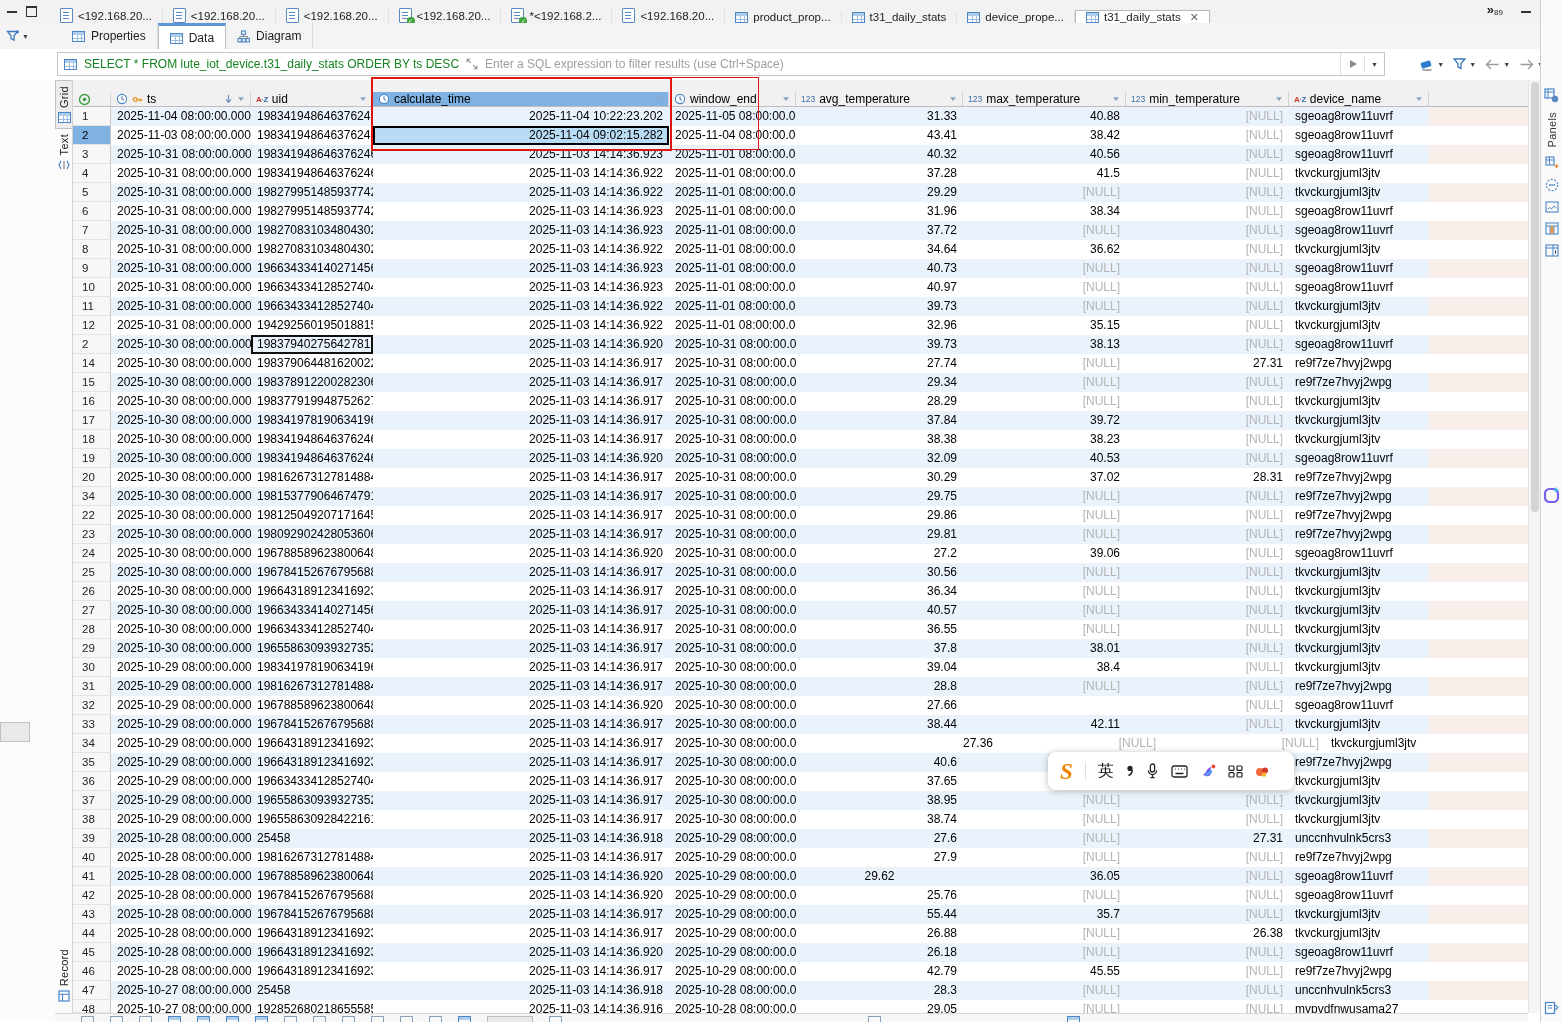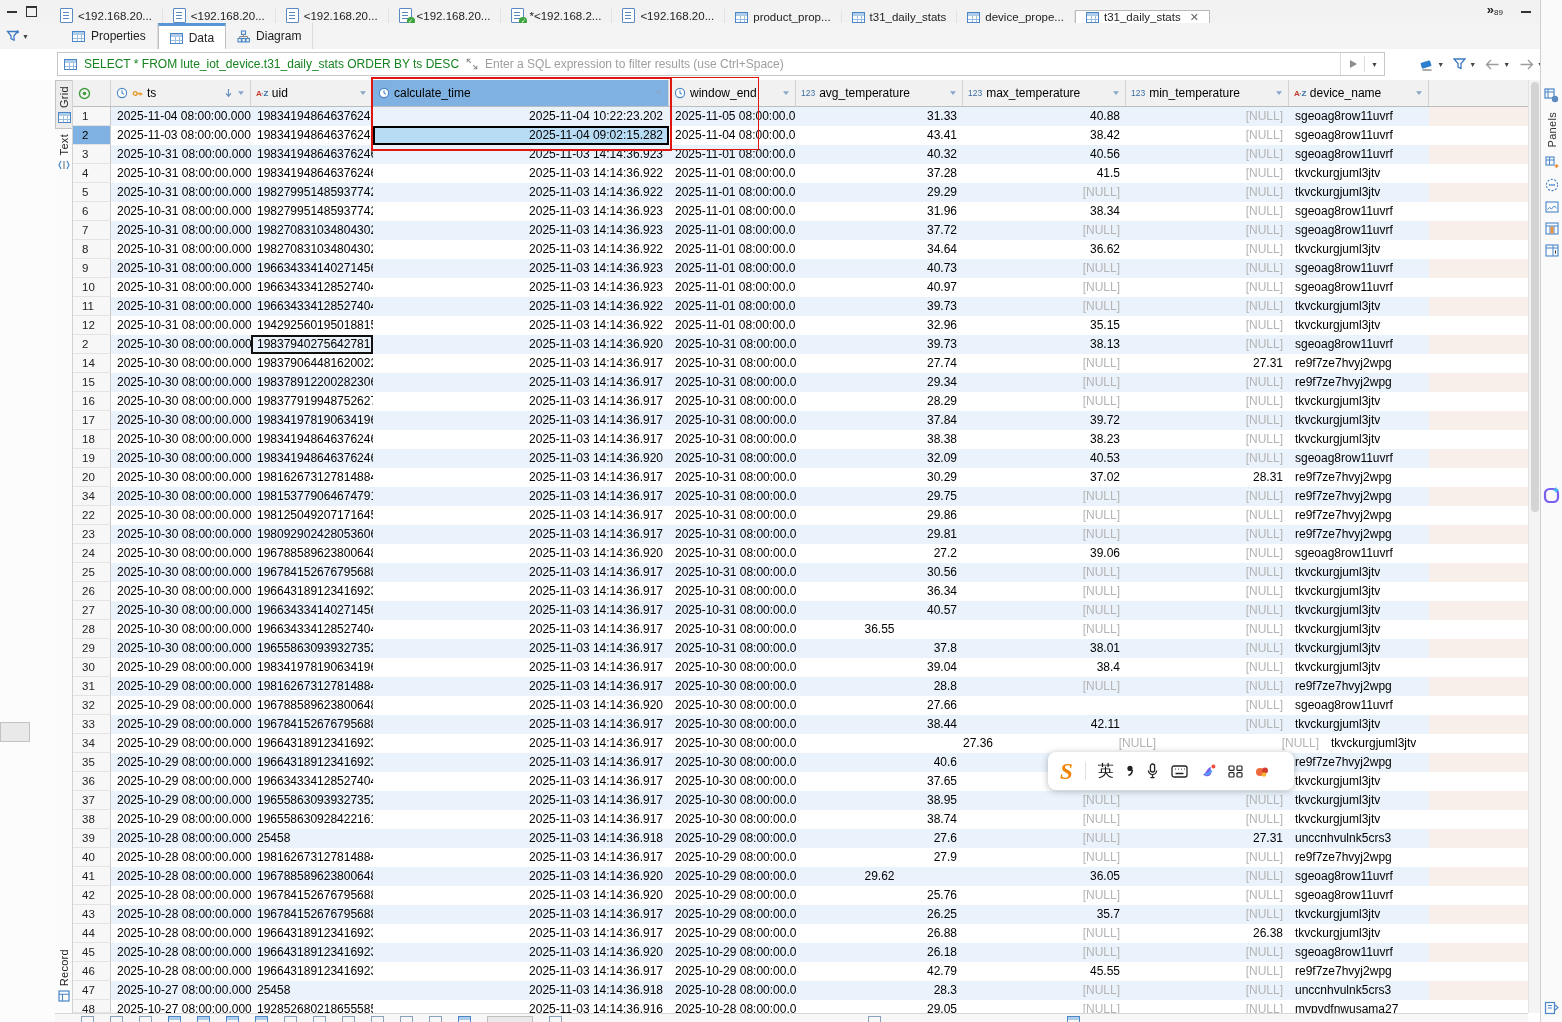--- a/index.html
+++ b/index.html
@@ -44,21 +44,21 @@
   .tbtn{display:flex;align-items:center;gap:3px;}
   
   .lrail{position:absolute;left:55px;top:80px;width:17px;height:933px;background:#fbfbfb;}
   .ltab{display:flex;flex-direction:column;align-items:center;gap:4px;padding:5px 0;width:17px;box-sizing:border-box;}
   .ltab.active{background:#ececec;border:1px solid #c2c2c2;border-right:none;}
   .vtext{writing-mode:vertical-rl;transform:rotate(180deg);font-size:11px;color:#222;letter-spacing:.3px;}
   .lrail .bottomtab{position:absolute;bottom:6px;left:0;}
   
   .gridarea{position:absolute;left:72px;top:80px;width:1456px;height:933px;overflow:hidden;
             border-left:1px solid #d2d2d2;background:#fff;}
-  .hrow{display:flex;height:27px;background:#f1f1f1;border-bottom:1px solid #bdbdbd;box-sizing:border-box;}
+  .hrow{display:flex;height:27px;background:#f1f1f1;border-bottom:1px solid #bdbdbd;box-sizing:border-box;align-items:flex-end;}
   .hcell{display:flex;align-items:center;gap:4px;padding:0 5px;border-right:1px solid #d2d2d2;
          box-sizing:border-box;color:#000;white-space:nowrap;overflow:hidden;flex:none;}
   .hcell.selected{background:#7fb2e2;}
   .hcell.corner{justify-content:center;}
   .hspacer{flex:1;}
   .hlabel{font-size:12px;}
   .ic-az{font-size:8px;font-weight:bold;letter-spacing:-.5px;flex:none;}
   .ic-az b{color:#c43c2e;} .ic-az i{color:#888;font-style:normal;} .ic-az em{color:#3b6ea5;font-style:normal;}
   .ic-123{font-size:8.5px;color:#3b6ea5;flex:none;}
   .rowsbox{position:relative;}
@@ -681,21 +681,21 @@
           <div class="cell r null" style="width: 163px;">[NULL]</div>
           <div class="cell" style="width: 140px;">tkvckurgjuml3jtv</div>
           <div class="fill"></div>
         </div>
         <div class="row">
           <div class="rownum">28</div>
           <div class="cell" style="width: 140px;">2025-10-30 08:00:00.000</div>
           <div class="cell" style="width: 122px;">1966343341285274047</div>
           <div class="cell r" style="width: 296px;">2025-11-03 14:14:36.917</div>
           <div class="cell" style="width: 127px;">2025-10-31 08:00:00.000</div>
-          <div class="cell r" style="width: 167px; text-align: center;">36.55</div>
+          <div class="cell r" style="width: 167px;">36.55</div>
           <div class="cell r null" style="width: 163px;">[NULL]</div>
           <div class="cell r null" style="width: 163px;">[NULL]</div>
           <div class="cell" style="width: 140px;">tkvckurgjuml3jtv</div>
           <div class="fill"></div>
         </div>
         <div class="row">
           <div class="rownum">29</div>
           <div class="cell" style="width: 140px;">2025-10-30 08:00:00.000</div>
           <div class="cell" style="width: 122px;">1965586309393273523</div>
           <div class="cell r" style="width: 296px;">2025-11-03 14:14:36.917</div>
@@ -861,21 +861,21 @@
           <div class="cell r null" style="width: 163px;">[NULL]</div>
           <div class="cell" style="width: 140px;">sgeoag8row11uvrf</div>
           <div class="fill"></div>
         </div>
         <div class="row">
           <div class="rownum">43</div>
           <div class="cell" style="width: 140px;">2025-10-28 08:00:00.000</div>
           <div class="cell" style="width: 122px;">1967841526767956882</div>
           <div class="cell r" style="width: 296px;">2025-11-03 14:14:36.917</div>
           <div class="cell" style="width: 127px;">2025-10-29 08:00:00.000</div>
-          <div class="cell r" style="width: 167px;">26.25</div>
+          <div class="cell r" style="width: 167px;">55.44</div>
           <div class="cell r" style="width: 163px;">35.7</div>
           <div class="cell r null" style="width: 163px;">[NULL]</div>
           <div class="cell" style="width: 140px;">tkvckurgjuml3jtv</div>
           <div class="fill"></div>
         </div>
         <div class="row">
           <div class="rownum">44</div>
           <div class="cell" style="width: 140px;">2025-10-28 08:00:00.000</div>
           <div class="cell" style="width: 122px;">1966431891234169236</div>
           <div class="cell r" style="width: 296px;">2025-11-03 14:14:36.917</div>

